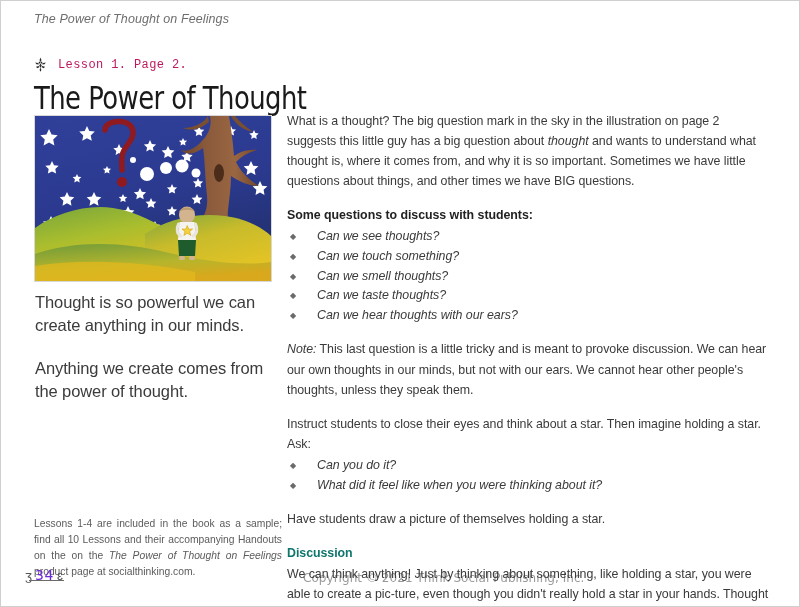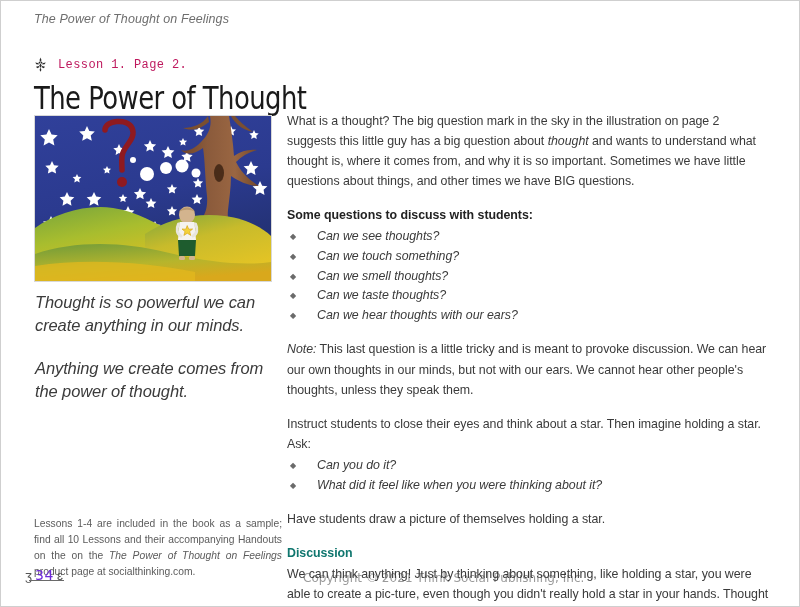--- a/index.html
+++ b/index.html
@@ -91,21 +91,21 @@
     position: absolute;
     left: 34px;
     top: 290px;
     width: 232px;
     font-family: "Liberation Sans", sans-serif;
     font-size: 16.5px;
     line-height: 1.42;
     color: #3b3b3b;
     letter-spacing: -0.1px;
   }
-  .callout p { margin: 0 0 19px 0; font-style: italic; }
+  .callout p { margin: 0 0 19px 0; }
   .callout p:last-child { margin-bottom: 0; }
 
   
   .footnote {
     position: absolute;
     left: 33px;
     top: 515px;
     width: 248px;
     font-family: "Liberation Sans", sans-serif;
     font-size: 10.3px;

